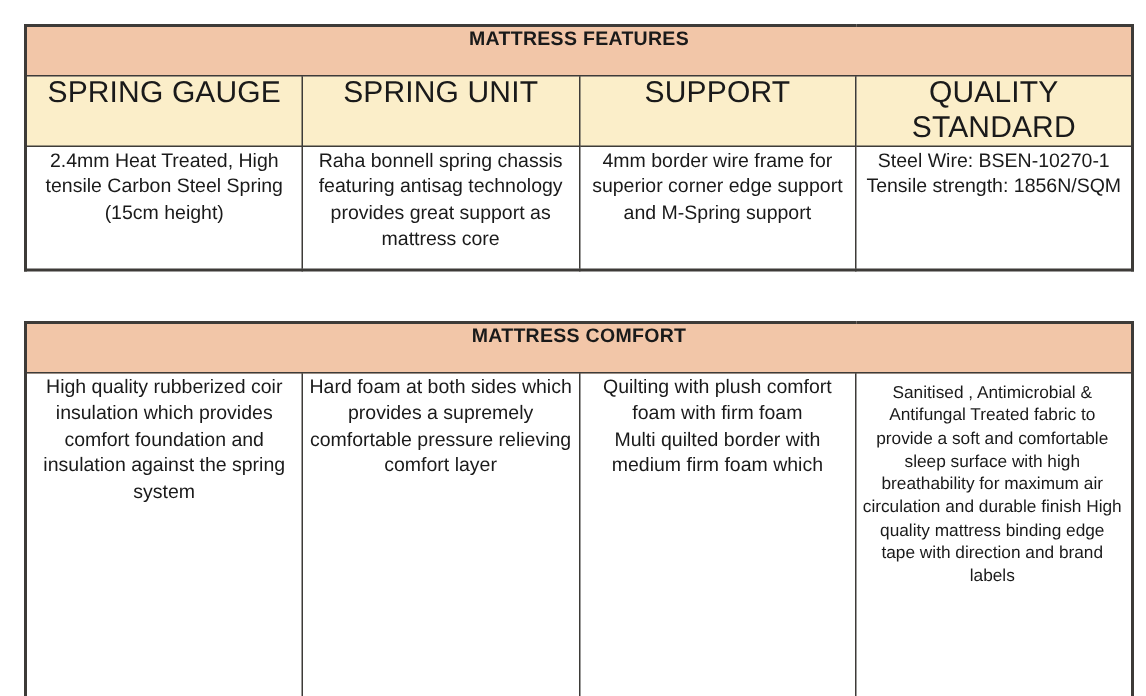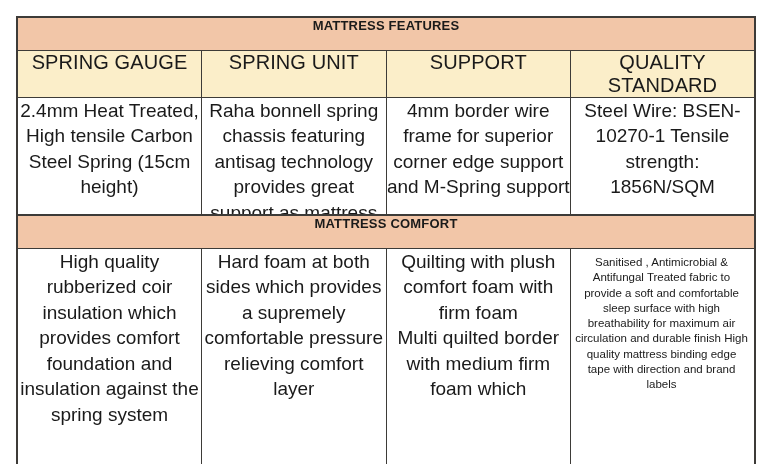--- a/index.html
+++ b/index.html
@@ -64,21 +64,21 @@
     font-size: 20px;
     height: 26px;
     vertical-align: middle;
     letter-spacing: 0.1px;
     color: #1a1a1a;
   }
 
   
   .body-cell {
     text-align: center;
-    font-size: 19px;
+    font-size: 13px;
     line-height: 1.34;
     padding: 7px 8px 8px 8px;
     color: #1a1a1a;
   }
   .body-cell.small {
     font-size: 11.5px;
     line-height: 1.33;
     padding: 6px 6px 8px 4px;
   }
 

